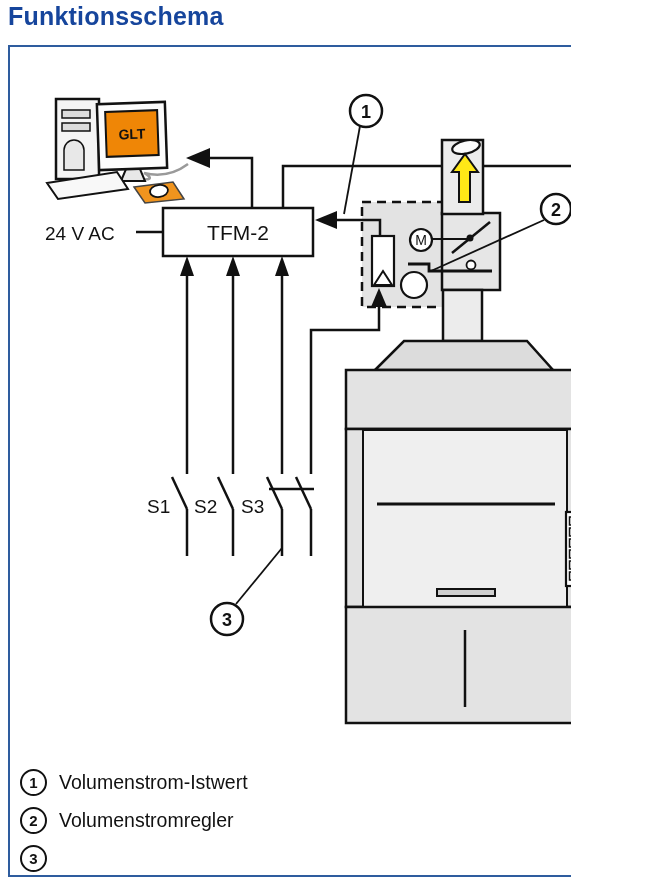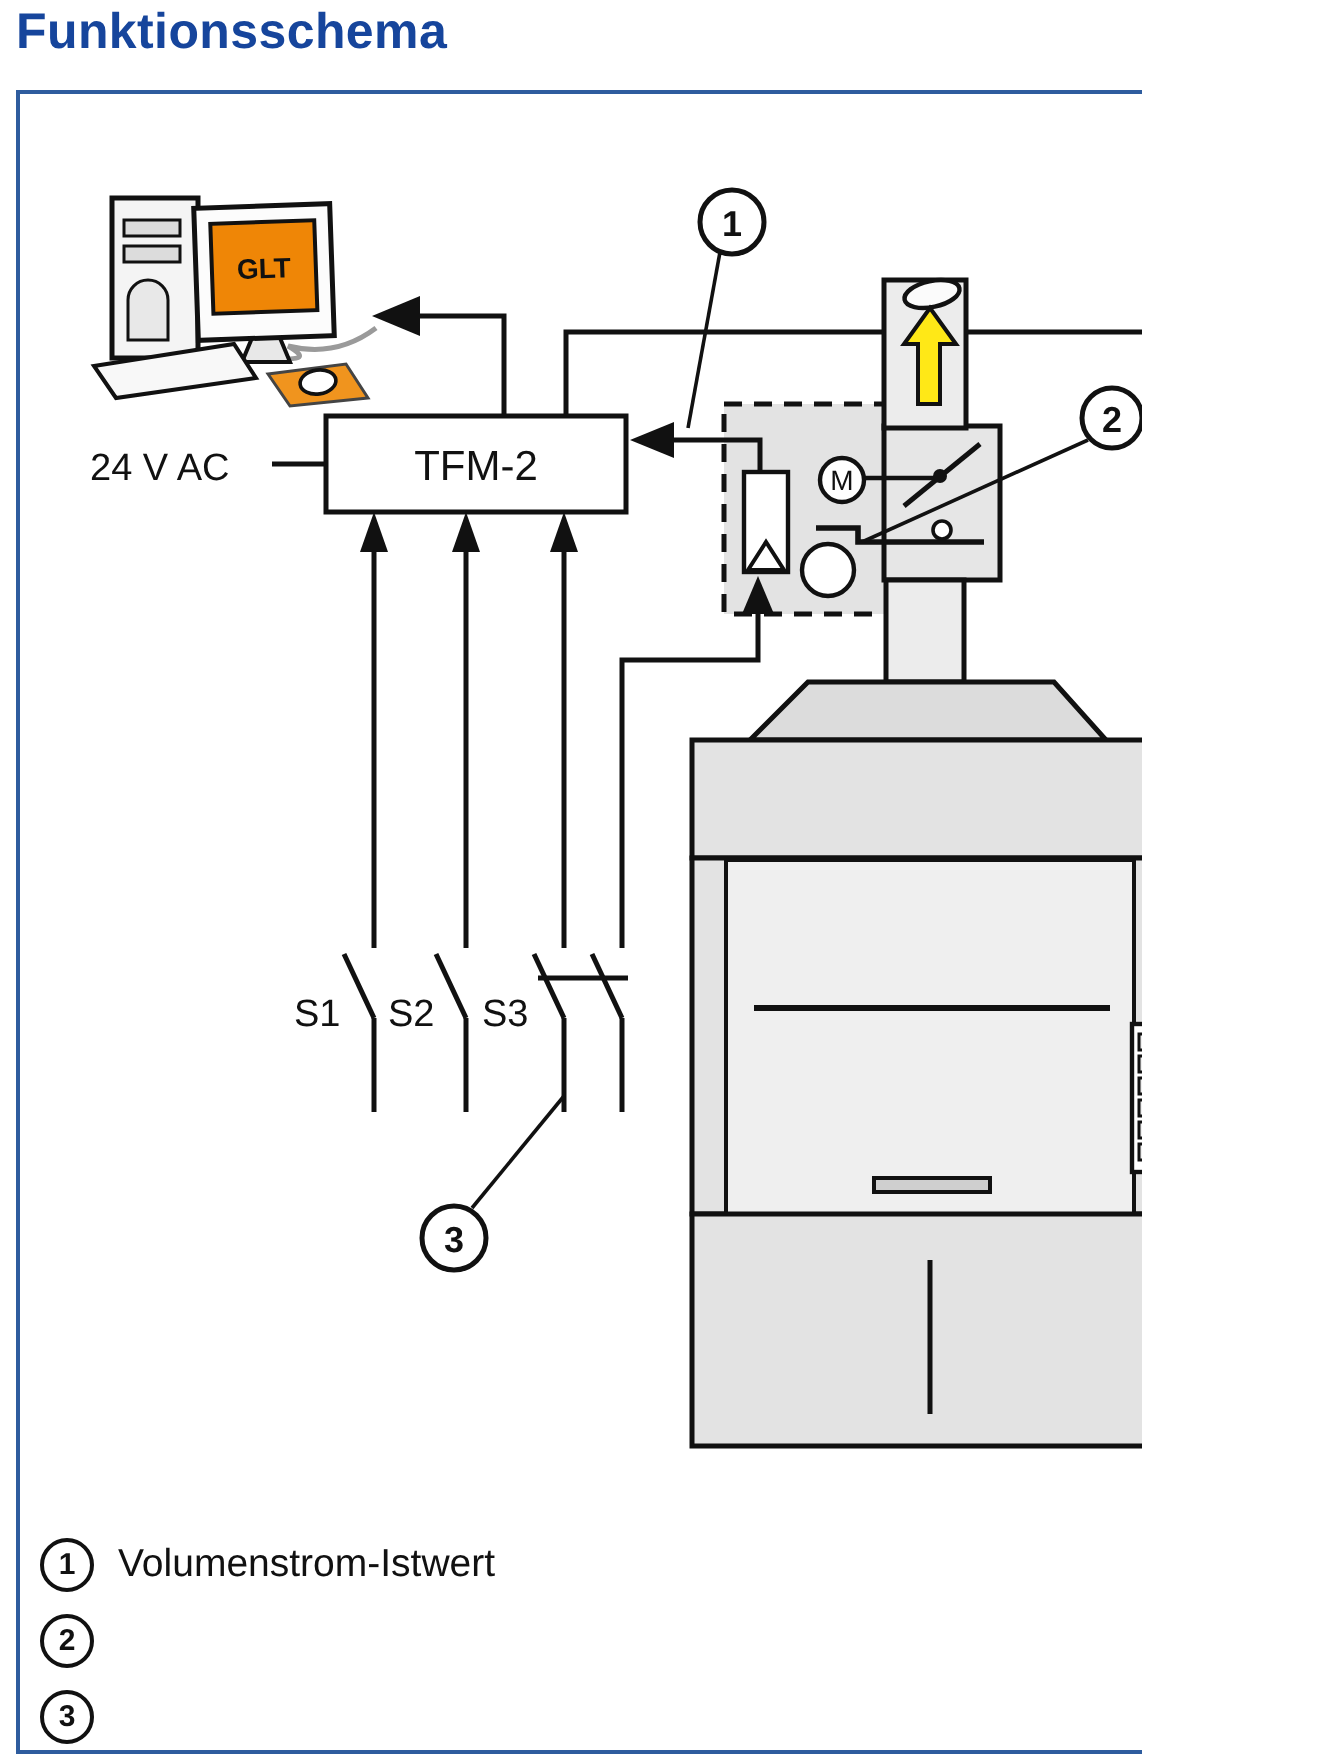--- a/index.html
+++ b/index.html
@@ -165,19 +165,20 @@
     </g>
   </svg>
 
   <div class="legend">
     <div class="legend-row">
       <span class="legend-circle">1</span>
       <span class="legend-label">Volumenstrom-Istwert</span>
     </div>
     <div class="legend-row">
       <span class="legend-circle">2</span>
+      <span class="legend-label">Volumenstromregler</span>
     </div>
     <div class="legend-row">
       <span class="legend-circle">3</span>
     </div>
   </div>
 
 </div>
 
 </body></html>

